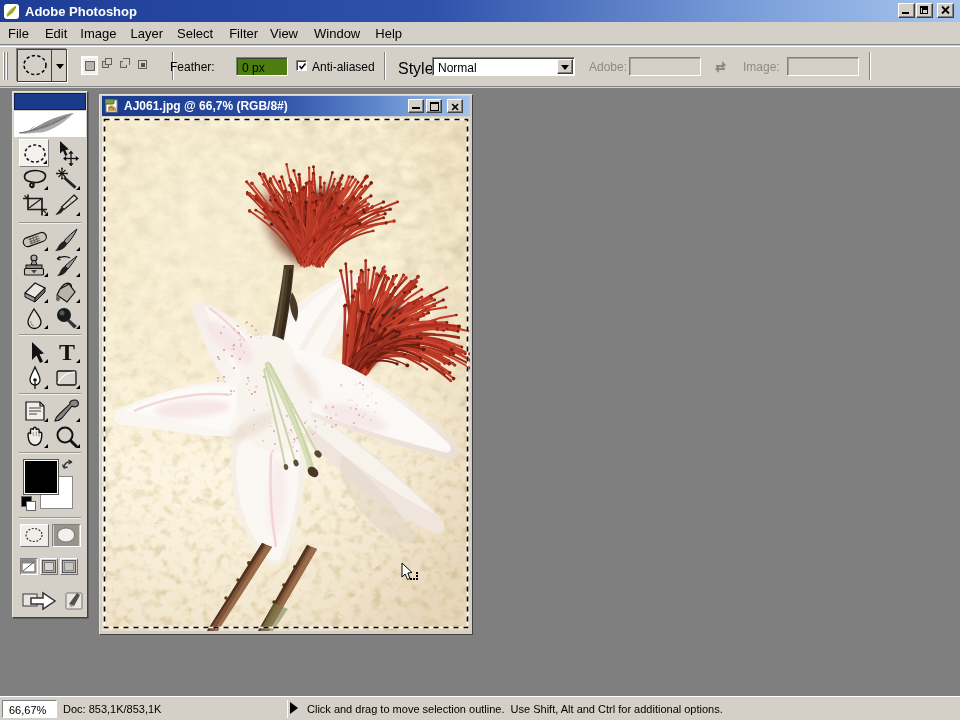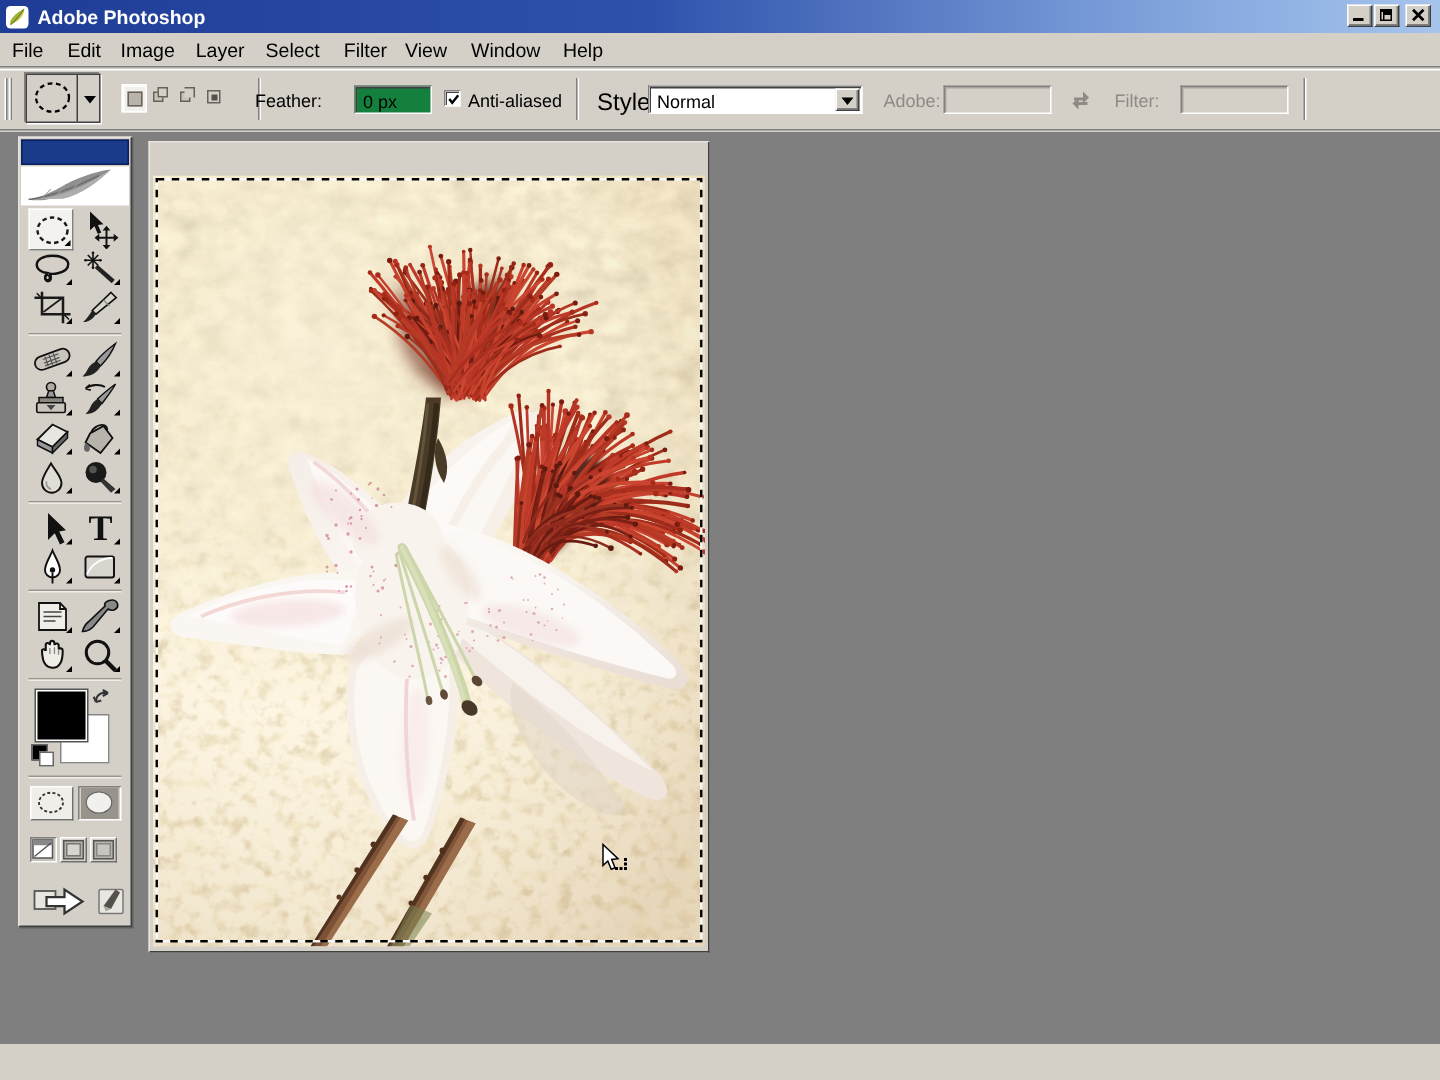--- a/index.html
+++ b/index.html
@@ -103,21 +103,21 @@
     <div class="modebtn" style="left:117px;">
       <div style="position:absolute;left:3px;top:5px;width:7px;height:7px;background:#c8c4bc;border:1px solid #66625a;"></div>
       <div style="position:absolute;left:6px;top:2px;width:7px;height:7px;background:#D4D0C8;border:1px solid #66625a;border-bottom:none;border-left:none;"></div>
     </div>
     <div class="modebtn" style="left:135px;">
       <div style="position:absolute;left:3px;top:4px;width:9px;height:9px;background:#D4D0C8;border:1px solid #66625a;"></div>
       <div style="position:absolute;left:6px;top:7px;width:4px;height:4px;background:#55514a;"></div>
     </div>
     <div style="position:absolute;left:172px;top:5px;width:2px;height:28px;border-left:1px solid #808080;border-right:1px solid #fff;"></div>
     <div style="position:absolute;left:170px;top:13px;font-size:12px;">Feather:</div>
-    <div style="position:absolute;left:236px;top:10px;width:52px;height:19px;background:#15803d;border-top:1px solid #808080;border-left:1px solid #808080;border-bottom:1px solid #fff;border-right:1px solid #fff;box-shadow:inset 1px 1px 0 #404040;font-size:12px;padding:3px 0 0 5px;">0 px</div>
+    <div style="position:absolute;left:236px;top:10px;width:52px;height:19px;background:#4d7c0f;border-top:1px solid #808080;border-left:1px solid #808080;border-bottom:1px solid #fff;border-right:1px solid #fff;box-shadow:inset 1px 1px 0 #404040;font-size:12px;padding:3px 0 0 5px;">0 px</div>
 
     <div style="position:absolute;left:296px;top:13px;width:11px;height:11px;background:#fff;border-top:1px solid #808080;border-left:1px solid #808080;border-bottom:1px solid #fff;border-right:1px solid #fff;box-shadow:inset 1px 1px 0 #404040;">
       <svg width="9" height="9" style="position:absolute;left:1px;top:1px;">
           <path d="M1.5 4 L3.5 6.5 L7.5 1.5" fill="none" stroke="#000" stroke-width="1.6"></path>
         </svg>
     </div>
     <div style="position:absolute;left:312px;top:13px;font-size:12px;">Anti-aliased</div>
     <div style="position:absolute;left:384px;top:5px;width:2px;height:28px;border-left:1px solid #808080;border-right:1px solid #fff;"></div>
     <div style="position:absolute;left:398px;top:13px;font-size:16px;">Style:</div>
 
@@ -131,21 +131,21 @@
     <svg width="18" height="12" style="position:absolute;left:712px;top:14px;" viewBox="0 0 18 12">
         <g fill="#8E8B84">
           <path d="M4 1 L4 4 L12 4 L12 6 L4 6 L4 4"></path>
           <path d="M14 5 L10 1 L10 9 Z" transform="translate(0,-1)"></path>
         </g>
         <g fill="#8E8B84">
           <rect x="5" y="7" width="8" height="2"></rect>
           <path d="M4 8 L8 4 L8 12 Z" transform="translate(-1,0) scale(1,1)"></path>
         </g>
       </svg>
-    <div style="position:absolute;left:743px;top:13px;font-size:12px;color:#8E8B84;">Filter:</div>
+    <div style="position:absolute;left:743px;top:13px;font-size:12px;color:#8E8B84;">Image:</div>
     <div style="position:absolute;left:787px;top:10px;width:72px;height:19px;background:#D4D0C8;border-top:1px solid #808080;border-left:1px solid #808080;border-bottom:1px solid #fff;border-right:1px solid #fff;box-shadow:inset 1px 1px 0 #A8A49C;"></div>
     <div style="position:absolute;left:869px;top:5px;width:2px;height:28px;border-left:1px solid #808080;border-right:1px solid #fff;"></div>
   </div>
   <div id="workspace">
     <div id="toolpalette">
       <div style="position:absolute;left:1px;top:1px;width:72px;height:17px;background:#1A3A8C;border:1px solid #0a1e5a;"></div>
       <div style="position:absolute;left:1px;top:19px;width:72px;height:26px;background:#fff;">
         <svg width="72" height="26" viewBox="0 0 72 26">
           <path d="M60 2 C50 3, 36 8, 26 14 C18 18.5, 10 21.5, 5 22 C12 23.5, 22 22, 31 18 C44 12, 55 6, 60 2 Z" fill="#8f8f8f"></path>
           <path d="M60 2 C52 8, 40 14, 28 18 C20 20.5, 12 22, 5 22 L28 21.5 C40 19, 52 10, 60 2 Z" fill="#adadad"></path>
@@ -397,20 +397,36 @@
         <rect x="2" y="6" width="14" height="12" fill="#e8e6e0" stroke="#555" stroke-width="1.2"></rect>
         <path d="M10 10 h12 v-5 l12 8 l-12 8 v-5 h-12 Z" fill="#fff" stroke="#333" stroke-width="1.5"></path>
       </svg>
       <svg width="20" height="22" style="position:absolute;left:52px;top:498px;" viewBox="0 0 20 22">
         <rect x="1" y="3" width="16" height="16" rx="1" fill="#e8e6e0" stroke="#777"></rect>
         <path d="M4 14 L9 16 L15 5 L12 3 Z" fill="#55504a"></path>
         <path d="M4 14 L5.5 17.5 L9 16" fill="#aaa69e"></path>
       </svg>
     </div>
     <div id="docwin">
+      <div id="doctitle">
+        <svg width="14" height="14" style="margin-left:3px;" viewBox="0 0 14 14">
+          <rect x="1" y="1" width="11" height="12" fill="#fff" stroke="#888"></rect>
+          <rect x="0" y="0" width="9" height="5" rx="1" fill="#7a9e3a" stroke="#4a6e1a"></rect>
+          <path d="M3 8 C5 6, 8 6, 11 9 L11 12 L3 12 Z" fill="#c8a060"></path>
+          <path d="M4 10 L6 7.5 L9 11" stroke="#8a6a30" fill="none"></path>
+        </svg>
+        <span>AJ061.jpg @ 66,7% (RGB/8#)</span>
+        <div class="dbtn" style="right:46px;">
+            <div style="position:absolute;left:3px;bottom:3px;width:8px;height:2px;background:#000;"></div>
+          </div>
+        <div class="dbtn" style="right:28px;">
+            <div style="position:absolute;left:3px;top:2px;width:9px;height:9px;border:1px solid #000;border-top-width:2px;"></div>
+          </div>
+        <div class="dbtn" style="right:7px;font-size:11px;font-weight:bold;text-align:center;line-height:14px;">✕</div>
+      </div>
       <div id="canvas">
         <svg width="368" height="514" viewBox="0 0 368 514">
 <defs>
 <filter id="tex" x="0%" y="0%" width="100%" height="100%">
   <feTurbulence type="fractalNoise" baseFrequency="0.06 0.08" numOctaves="5" seed="7"></feTurbulence>
   <feColorMatrix type="matrix" values="0.30 0.30 0.30 0 0.47  0.28 0.28 0.28 0 0.42  0.24 0.24 0.24 0 0.28  0 0 0 0 1"></feColorMatrix>
 </filter>
 <filter id="dgrain" x="0%" y="0%" width="100%" height="100%">
   <feTurbulence type="fractalNoise" baseFrequency="0.09 0.10" numOctaves="3" seed="33"></feTurbulence>
   <feColorMatrix type="matrix" values="0 0 0 0 0.72  0 0 0 0 0.60  0 0 0 0 0.40  1.6 1.6 1.6 0 -2.1"></feColorMatrix>
@@ -1448,13 +1464,20 @@
                 <rect x="12" y="15" width="2" height="2"></rect>
                 <rect x="15" y="15" width="2" height="2"></rect>
                 <rect x="15" y="12" width="2" height="2"></rect>
                 <rect x="15" y="9" width="2" height="2"></rect>
               </g>
 </g>
         </svg>
       </div>
     </div>
   </div>
+  <div id="statusbar">
+    <div style="position:absolute;left:2px;top:3px;width:55px;height:18px;background:#fff;border-top:1px solid #808080;border-left:1px solid #808080;border-bottom:1px solid #fff;border-right:1px solid #fff;font-size:11px;padding:3px 0 0 6px;">66,67%</div>
+    <div style="position:absolute;left:63px;top:6px;font-size:11px;">Doc: 853,1K/853,1K</div>
+    <div style="position:absolute;left:287px;top:3px;width:1px;height:18px;background:#808080;border-right:1px solid #fff;"></div>
+    <div style="position:absolute;left:290px;top:5px;width:0;height:0;border-top:6px solid transparent;border-bottom:6px solid transparent;border-left:8px solid #000;"></div>
+    <div style="position:absolute;left:307px;top:6px;font-size:11px;">Click and drag to move selection outline.&nbsp; Use Shift, Alt and Ctrl for additional options.</div>
+  </div>
 </div>
 
 </body></html>

